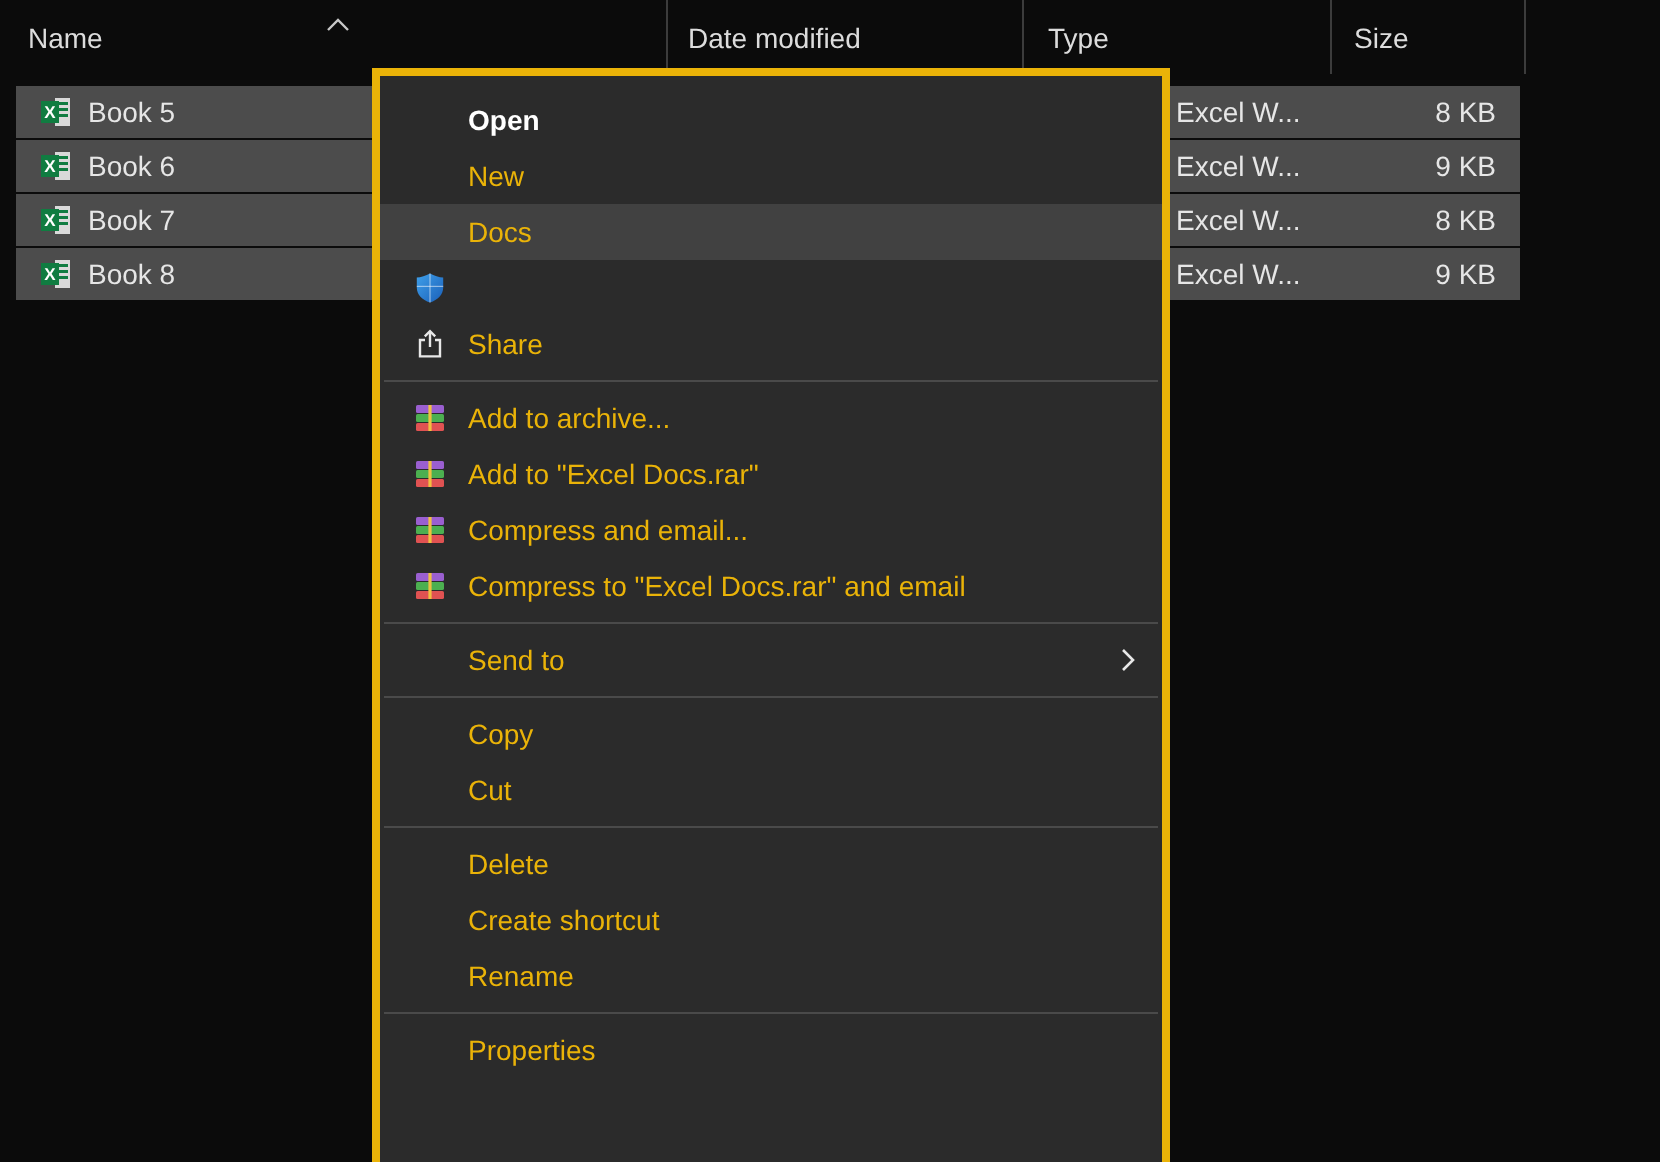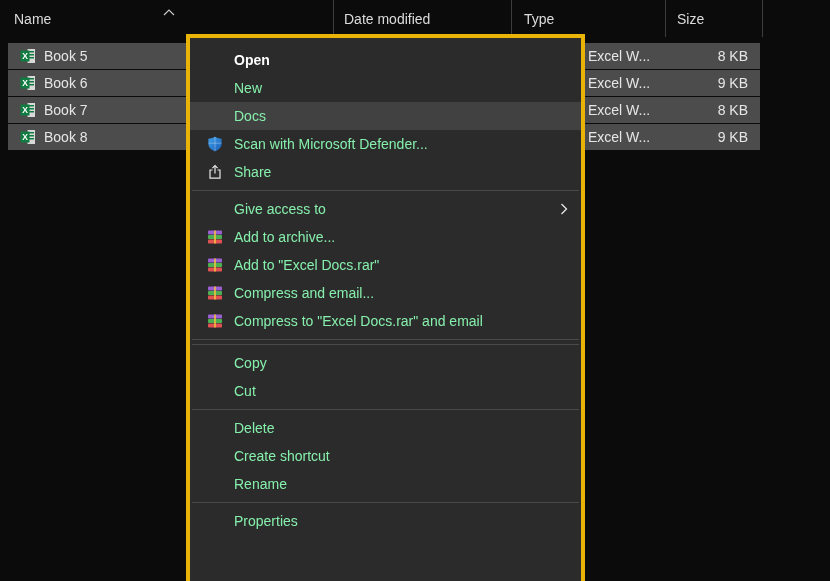--- a/index.html
+++ b/index.html
@@ -30,21 +30,21 @@
   .cell.c-type { flex: 0 0 154px; padding-left: 77px; white-space: nowrap; }
   .cell.c-size { flex: 1; justify-content: flex-end; padding-right: 12px; text-align: center; }
   .file-icon { width: 16px; height: 16px; display: inline-flex; flex: 0 0 16px; }
 
   
   .menu {
     position: absolute; left: 186px; top: 34px; width: 399px; height: 580px;
     background: #2b2b2b; border: 4px solid #eab308; padding-top: 8px; z-index: 5;
   }
   .mi { position: relative; height: 28px; display: flex; align-items: center;
-        padding-left: 44px; color: #86efac; cursor: default; white-space: nowrap; }
+        padding-left: 44px; color: #eab308; cursor: default; white-space: nowrap; }
   .mi.bold { font-weight: bold; color: #ffffff; }
   .mi.hover { background: #414141; }
   .mi-icon { position: absolute; left: 16px; top: 50%; transform: translateY(-50%);
              width: 18px; height: 18px; display: flex; align-items: center; justify-content: center; }
   .mi-arrow { position: absolute; right: 13px; top: 50%; transform: translateY(-50%);
               width: 8px; height: 12px; display: flex; align-items: center; }
   .sep { height: 1px; background: #4a4a4a; margin: 4px 2px; }
 </style>
 </head>
 <body>
@@ -172,96 +172,95 @@
               <linearGradient id="defg" x1="0" y1="0" x2="1" y2="1">
                 <stop offset="0" stop-color="#3fa0ea"></stop>
                 <stop offset="1" stop-color="#1a5fb8"></stop>
               </linearGradient>
             </defs>
             <path d="M8 0.8 C10 2 12.6 2.7 14.6 2.8 L14.6 7.8 C14.6 11.4 11.9 14 8 15.3 C4.1 14 1.4 11.4 1.4 7.8 L1.4 2.8 C3.4 2.7 6 2 8 0.8 Z" fill="url(#defg)"></path>
             <path d="M8 0.8 L8 15.3" stroke="#ffffff" stroke-width="0.6" opacity="0.5"></path>
             <path d="M1.4 7.2 L14.6 7.2" stroke="#ffffff" stroke-width="0.6" opacity="0.5"></path>
           </svg>
       </span>
-      <span>Scan with Microsoft Defender...</span>
     </div>
 
     <div class="mi">
       <span class="mi-icon">
         <svg viewBox="0 0 16 16" width="16" height="16" fill="none" stroke="#e8e8e8" stroke-width="1.2">
             <path d="M5.5 6 H3 V14.2 H13 V6 H10.5"></path>
             <path d="M8 9.5 V1.8"></path>
             <path d="M5.4 4.2 L8 1.6 L10.6 4.2"></path>
           </svg>
       </span>
       <span>Share</span>
     </div>
 
     <div class="sep"></div>
 
-    <div class="mi">
-      <span>Give access to</span>
+
+    <div class="mi">
+      <span class="mi-icon">
+        <svg viewBox="0 0 16 16" width="16" height="16">
+            <rect x="1" y="1.5" width="14" height="4" rx="0.8" fill="#9a5fd0"></rect>
+            <rect x="1" y="6" width="14" height="4" rx="0.8" fill="#4caf50"></rect>
+            <rect x="1" y="10.5" width="14" height="4" rx="0.8" fill="#e05252"></rect>
+            <rect x="7.2" y="1.5" width="1.6" height="13" fill="#f0c040"></rect>
+          </svg>
+      </span>
+      <span>Add to archive...</span>
+    </div>
+
+    <div class="mi">
+      <span class="mi-icon">
+        <svg viewBox="0 0 16 16" width="16" height="16">
+            <rect x="1" y="1.5" width="14" height="4" rx="0.8" fill="#9a5fd0"></rect>
+            <rect x="1" y="6" width="14" height="4" rx="0.8" fill="#4caf50"></rect>
+            <rect x="1" y="10.5" width="14" height="4" rx="0.8" fill="#e05252"></rect>
+            <rect x="7.2" y="1.5" width="1.6" height="13" fill="#f0c040"></rect>
+          </svg>
+      </span>
+      <span>Add to "Excel Docs.rar"</span>
+    </div>
+
+    <div class="mi">
+      <span class="mi-icon">
+        <svg viewBox="0 0 16 16" width="16" height="16">
+            <rect x="1" y="1.5" width="14" height="4" rx="0.8" fill="#9a5fd0"></rect>
+            <rect x="1" y="6" width="14" height="4" rx="0.8" fill="#4caf50"></rect>
+            <rect x="1" y="10.5" width="14" height="4" rx="0.8" fill="#e05252"></rect>
+            <rect x="7.2" y="1.5" width="1.6" height="13" fill="#f0c040"></rect>
+          </svg>
+      </span>
+      <span>Compress and email...</span>
+    </div>
+
+    <div class="mi">
+      <span class="mi-icon">
+        <svg viewBox="0 0 16 16" width="16" height="16">
+            <rect x="1" y="1.5" width="14" height="4" rx="0.8" fill="#9a5fd0"></rect>
+            <rect x="1" y="6" width="14" height="4" rx="0.8" fill="#4caf50"></rect>
+            <rect x="1" y="10.5" width="14" height="4" rx="0.8" fill="#e05252"></rect>
+            <rect x="7.2" y="1.5" width="1.6" height="13" fill="#f0c040"></rect>
+          </svg>
+      </span>
+      <span>Compress to "Excel Docs.rar" and email</span>
+    </div>
+
+    <div class="sep"></div>
+
+    <div class="mi">
+      <span>Send to</span>
       <span class="mi-arrow">
         <svg width="8" height="12" viewBox="0 0 8 12" fill="none" stroke="#e8e8e8" stroke-width="1.3">
             <path d="M1.5 1 L6.5 6 L1.5 11"></path>
           </svg>
       </span>
     </div>
 
-    <div class="mi">
-      <span class="mi-icon">
-        <svg viewBox="0 0 16 16" width="16" height="16">
-            <rect x="1" y="1.5" width="14" height="4" rx="0.8" fill="#9a5fd0"></rect>
-            <rect x="1" y="6" width="14" height="4" rx="0.8" fill="#4caf50"></rect>
-            <rect x="1" y="10.5" width="14" height="4" rx="0.8" fill="#e05252"></rect>
-            <rect x="7.2" y="1.5" width="1.6" height="13" fill="#f0c040"></rect>
-          </svg>
-      </span>
-      <span>Add to archive...</span>
-    </div>
-
-    <div class="mi">
-      <span class="mi-icon">
-        <svg viewBox="0 0 16 16" width="16" height="16">
-            <rect x="1" y="1.5" width="14" height="4" rx="0.8" fill="#9a5fd0"></rect>
-            <rect x="1" y="6" width="14" height="4" rx="0.8" fill="#4caf50"></rect>
-            <rect x="1" y="10.5" width="14" height="4" rx="0.8" fill="#e05252"></rect>
-            <rect x="7.2" y="1.5" width="1.6" height="13" fill="#f0c040"></rect>
-          </svg>
-      </span>
-      <span>Add to "Excel Docs.rar"</span>
-    </div>
-
-    <div class="mi">
-      <span class="mi-icon">
-        <svg viewBox="0 0 16 16" width="16" height="16">
-            <rect x="1" y="1.5" width="14" height="4" rx="0.8" fill="#9a5fd0"></rect>
-            <rect x="1" y="6" width="14" height="4" rx="0.8" fill="#4caf50"></rect>
-            <rect x="1" y="10.5" width="14" height="4" rx="0.8" fill="#e05252"></rect>
-            <rect x="7.2" y="1.5" width="1.6" height="13" fill="#f0c040"></rect>
-          </svg>
-      </span>
-      <span>Compress and email...</span>
-    </div>
-
-    <div class="mi">
-      <span class="mi-icon">
-        <svg viewBox="0 0 16 16" width="16" height="16">
-            <rect x="1" y="1.5" width="14" height="4" rx="0.8" fill="#9a5fd0"></rect>
-            <rect x="1" y="6" width="14" height="4" rx="0.8" fill="#4caf50"></rect>
-            <rect x="1" y="10.5" width="14" height="4" rx="0.8" fill="#e05252"></rect>
-            <rect x="7.2" y="1.5" width="1.6" height="13" fill="#f0c040"></rect>
-          </svg>
-      </span>
-      <span>Compress to "Excel Docs.rar" and email</span>
-    </div>
-
-    <div class="sep"></div>
-
-
     <div class="sep"></div>
 
     <div class="mi">
       <span>Copy</span>
     </div>
 
     <div class="mi">
       <span>Cut</span>
     </div>
 

